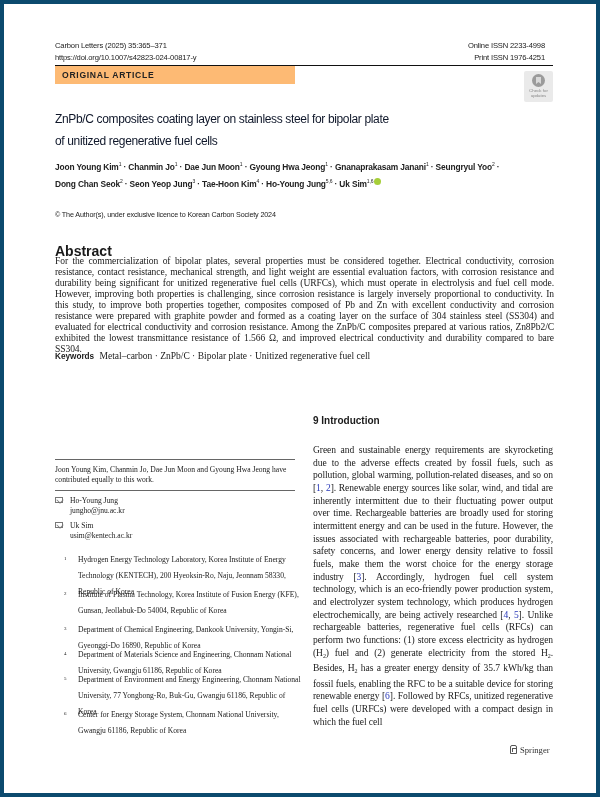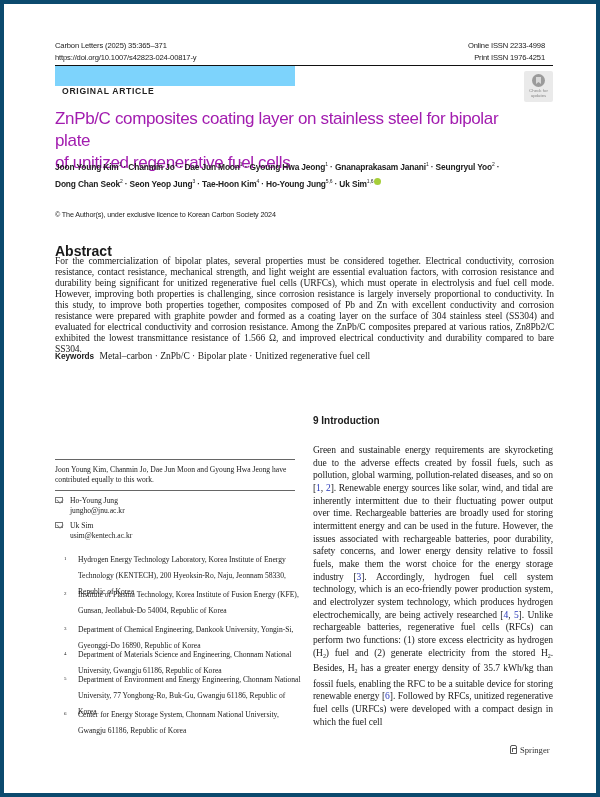--- a/index.html
+++ b/index.html
@@ -5,28 +5,28 @@
   * { box-sizing: border-box; margin: 0; padding: 0; }
   html, body { width: 600px; height: 797px; background: #ffffff; overflow: hidden; }
   body { position: relative; font-family: "Liberation Serif", serif; color: #1a1a1a; }
   .page { position: absolute; left: 0; top: 0; width: 600px; height: 797px; background: #fff; border: 4px solid #0c4a6e; }
 
   .sans { font-family: "Liberation Sans", "DejaVu Sans", sans-serif; }
 
   .hdr-left { position: absolute; left: 51px; top: 36px; font-size: 7.6px; line-height: 12px; letter-spacing: -0.15px; }
   .hdr-right { position: absolute; right: 51px; top: 36px; font-size: 7.6px; line-height: 12px; text-align: right; letter-spacing: -0.15px; }
   .hdr-rule { position: absolute; left: 51px; top: 61px; width: 498px; height: 1.4px; background: #111; }
-  .article-type { position: absolute; left: 51px; top: 62px; width: 240px; height: 18px; background: #7dd3fc; font-size: 8.6px; font-weight: bold; letter-spacing: 0.7px; padding: 20px 0 0 7px; color: #222; }
+  .article-type { position: absolute; left: 51px; top: 62px; width: 240px; height: 18px; background: #fdba74; font-size: 8.6px; font-weight: bold; letter-spacing: 0.7px; padding: 4px 0 0 7px; color: #222; }
 
   .crossmark { position: absolute; left: 520px; top: 67px; width: 29px; height: 31px; background: #eaeaea; border-radius: 2px; text-align: center; }
   .crossmark .cm-circle { display: block; width: 13px; height: 13px; border-radius: 50%; background: #9b9b9b; margin: 3px auto 1px; position: relative; }
   .crossmark .cm-circle::after { content: ""; position: absolute; left: 4px; top: 3px; width: 5px; height: 7px; background: #d9d9d9; clip-path: polygon(0 0,100% 0,100% 100%,50% 70%,0 100%); }
   .crossmark .cm-text { display: block; font-size: 4.4px; line-height: 5px; color: #888; }
 
-  .title { position: absolute; left: 51px; top: 104px; width: 460px; font-size: 17px; line-height: 22px; font-weight: normal; color: #a21caf; letter-spacing: -0.35px; }
+  .title { position: absolute; left: 51px; top: 104px; width: 460px; font-size: 12px; line-height: 22px; font-weight: normal; color: #0f172a; letter-spacing: -0.35px; }
   .authors { position: absolute; left: 51px; top: 153px; width: 510px; font-size: 8.4px; line-height: 14px; font-weight: bold; color: #222; letter-spacing: -0.15px; }
   .authors sup { font-size: 5px; font-weight: normal; vertical-align: 4px; }
   .orcid { display: inline-block; width: 7px; height: 7px; border-radius: 50%; background: #a6ce39; vertical-align: 2px; margin-left: 1px; }
 
   .dates { position: absolute; left: 51px; top: 205px; font-size: 7.2px; line-height: 11px; letter-spacing: -0.15px; }
 
   .abs-head { position: absolute; left: 51px; top: 239px; font-size: 14px; font-weight: bold; }
   .abs-body { position: absolute; left: 51px; top: 251px; width: 499px; font-size: 9.55px; line-height: 11px; text-align: justify; letter-spacing: -0.08px; }
 
   .keywords { position: absolute; left: 51px; top: 346px; font-size: 9.5px; line-height: 12px; }

